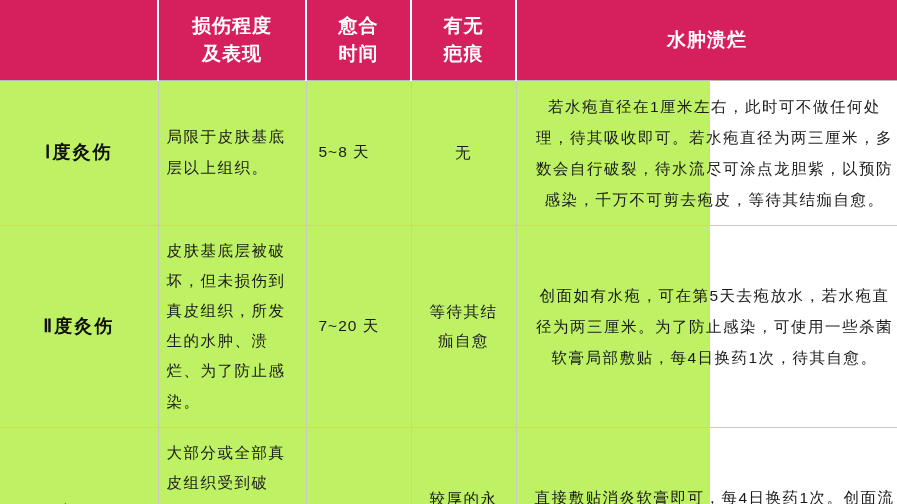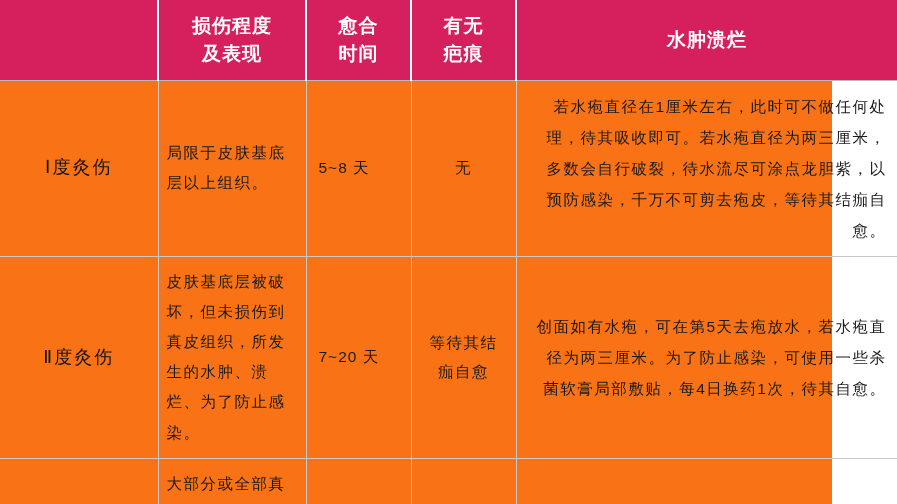--- a/index.html
+++ b/index.html
@@ -8,23 +8,23 @@
     background: #ffffff;
   }
   body {
     width: 897px;
     height: 504px;
     font-family: "Liberation Sans", sans-serif;
     overflow: hidden;
   }
   .page {
     position: relative;
-    width: 832px;
+    width: 710px;
     height: 504px;
-    background: #f97316;
+    background: #bef264;
     box-sizing: border-box;
   }
   table.burn-table {
     width: 897px;
     border-collapse: collapse;
     table-layout: fixed;
   }
   table.burn-table col.c0 { width: 158px; }
   table.burn-table col.c1 { width: 148px; }
   table.burn-table col.c2 { width: 105px; }
@@ -65,43 +65,43 @@
     letter-spacing: 1.5px;
     color: #1a1a1a;
   }
   tbody tr.row1 { height: 142px; }
   tbody tr.row2 { height: 147px; }
   tbody tr.row3 { height: 135px; }
 
   td.degree {
     text-align: center;
     font-size: 18px;
-    font-weight: normal;
+    font-weight: bold;
     letter-spacing: 2px;
     color: #111111;
     border-left: none;
     padding: 0 6px;
   }
   td.desc {
     text-align: left;
     padding-left: 8px;
     padding-right: 10px;
   }
   td.time {
     text-align: left;
     letter-spacing: 1px;
   }
   td.scar {
     text-align: center;
     line-height: 1.9;
   }
   td.treat {
-    text-align: right;
+    text-align: center;
     padding-left: 16px;
-    padding-right: 10px;
+    padding-right: 0;
     line-height: 2.0;
   }
   tbody tr:last-child td {
     border-bottom: 1px solid #c9c9c9;
   }
   td.treat, td.scar, td.time, td.desc {
     hyphens: none;
     word-break: break-all;
   }
   .hdr-line {

